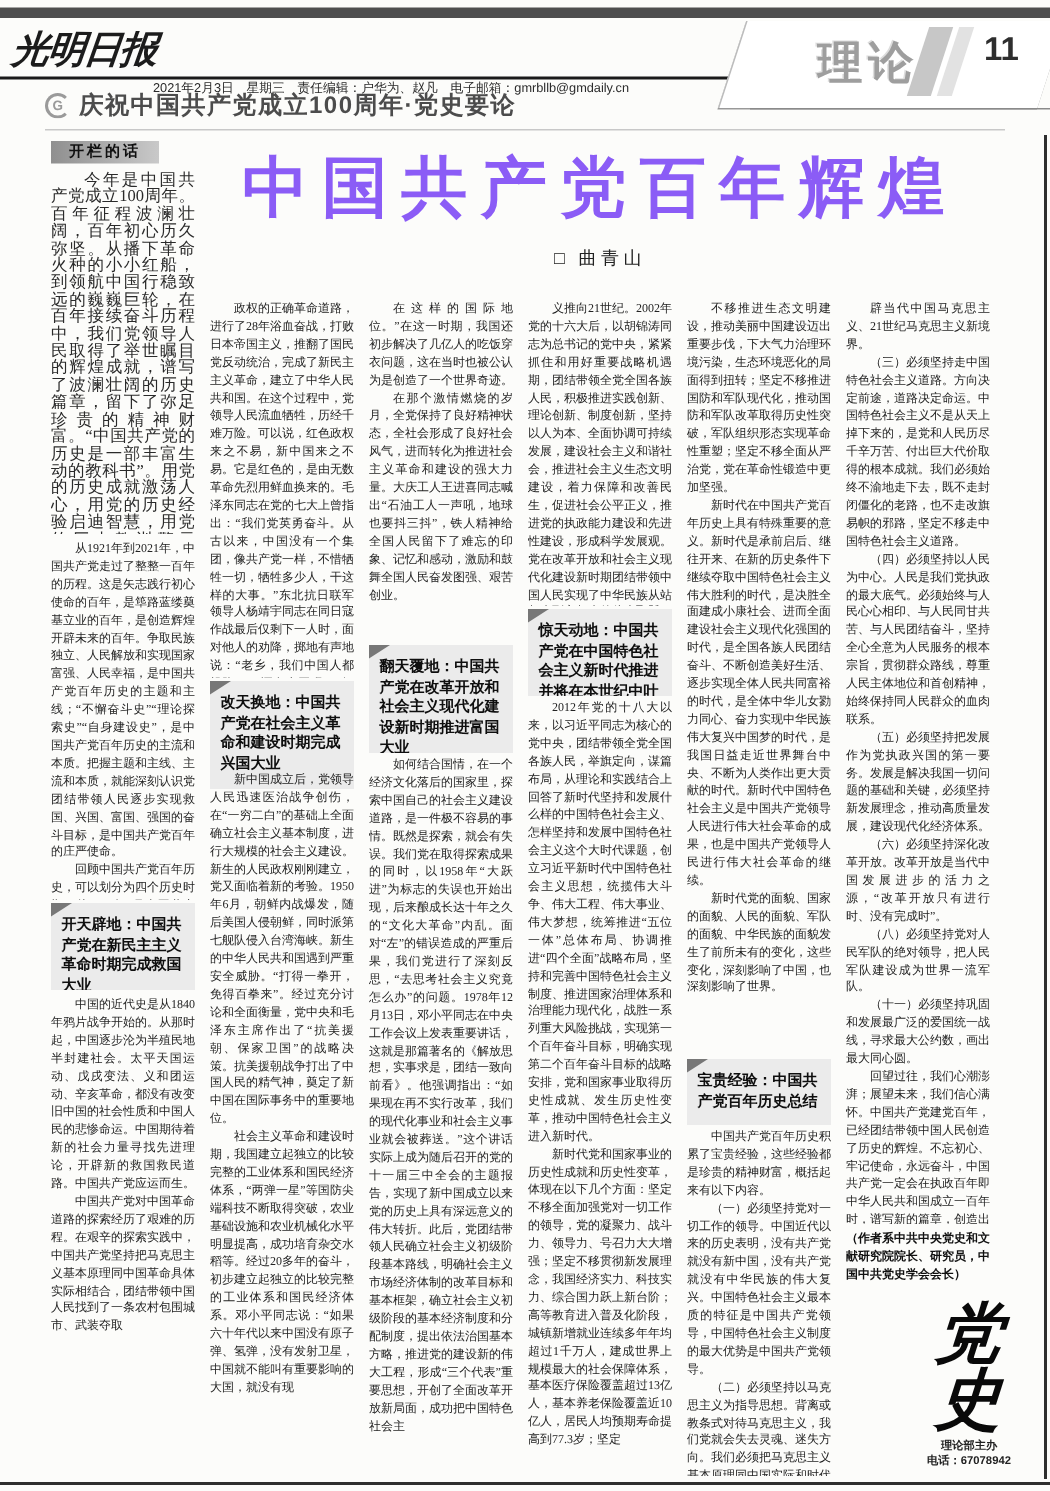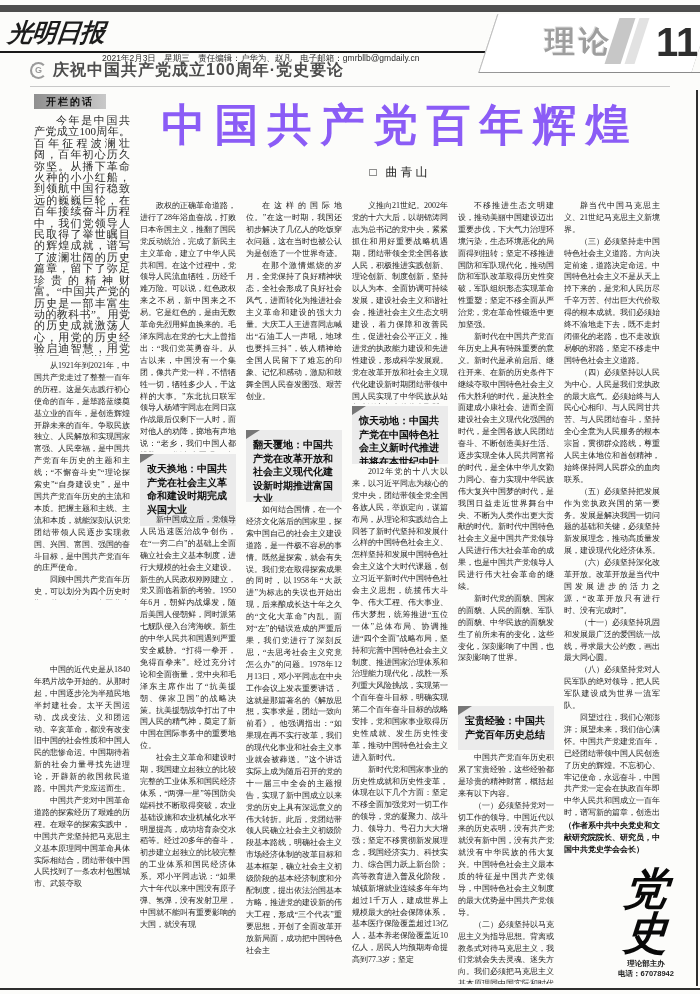--- a/index.html
+++ b/index.html
@@ -15,21 +15,21 @@
   #rule-left{left:0;top:51px;width:496px;height:2px;background:#1a1a1a;}
   #rule-right{left:500px;top:72px;width:200px;height:1px;background:#8a8a8a;}
   #banner{left:488px;top:14px;width:212px;height:58px;background:#ffffff;
         border-left:1px solid #bbb;transform:skewX(-18deg);box-shadow:0 1px 0 #999;}
   #banner-section{left:545px;top:22px;font-size:30px;font-weight:bold;color:#9e9e9e;
         letter-spacing:4px;font-family:"Liberation Sans","DejaVu Sans",sans-serif;
         text-shadow:1px 1px 0 #fff,-1px -1px 0 #ddd;}
   .banner-stripe{top:18px;height:46px;transform:skewX(-18deg);}
   #stripe1{left:612px;width:16px;background:#c7c7c7;}
   #stripe2{left:632px;width:10px;background:#e2e2e2;}
-  #page-number{left:656px;top:20px;font-size:40px;font-weight:bold;color:#2e2e2e;
+  #page-number{left:656px;top:20px;font-size:22px;font-weight:bold;color:#2e2e2e;
         font-family:"Liberation Sans","DejaVu Sans",sans-serif;}
   
   #kicker{left:30px;top:60px;height:20px;display:flex;align-items:center;}
   #kicker-icon{display:inline-block;width:13px;height:13px;border:2.5px solid #9a9a9a;
         border-radius:50%;border-right-color:transparent;color:#9a9a9a;font-weight:bold;
         font-size:9px;line-height:13px;text-align:center;margin-right:6px;
         font-family:"Liberation Sans","DejaVu Sans",sans-serif;}
   #kicker-text{font-size:16px;font-weight:bold;color:#4c4c4c;letter-spacing:1px;
         font-family:"Liberation Sans","DejaVu Sans",sans-serif;}
   #kicker-rule{left:30px;top:86px;width:640px;height:1px;background:#c8c8c8;}
@@ -100,20 +100,21 @@
       </div>
   </div>
 
   <div class="abs" id="article-title">中国共产党百年辉煌</div>
   <div class="abs" id="byline">□ 曲青山</div>
 
   <div class="abs col-text" style="left:34px;top:360px;height:240px">
       <p>从1921年到2021年，中国共产党走过了整整一百年的历程。这是矢志践行初心使命的百年，是筚路蓝缕奠基立业的百年，是创造辉煌开辟未来的百年。争取民族独立、人民解放和实现国家富强、人民幸福，是中国共产党百年历史的主题和主线；“不懈奋斗史”“理论探索史”“自身建设史”，是中国共产党百年历史的主流和本质。把握主题和主线、主流和本质，就能深刻认识党团结带领人民逐步实现救国、兴国、富国、强国的奋斗目标，是中国共产党百年的庄严使命。</p>
       <p>回顾中国共产党百年历史，可以划分为四个历史时期：从1921年7月中国共产党建立到1949年10月中华人民共和国成立，是新民主主义革命时期。</p>
     </div>
+  <div class="abs subhead" style="left:34px;top:602px;height:58px">开天辟地：中国共产党在新民主主义革命时期完成救国大业</div>
   <div class="abs col-text" style="left:34px;top:664px;height:320px">
       <p>中国的近代史是从1840年鸦片战争开始的。从那时起，中国逐步沦为半殖民地半封建社会。太平天国运动、戊戌变法、义和团运动、辛亥革命，都没有改变旧中国的社会性质和中国人民的悲惨命运。中国期待着新的社会力量寻找先进理论，开辟新的救国救民道路。中国共产党应运而生。</p>
       <p>中国共产党对中国革命道路的探索经历了艰难的历程。在艰辛的探索实践中，中国共产党坚持把马克思主义基本原理同中国革命具体实际相结合，团结带领中国人民找到了一条农村包围城市、武装夺取</p>
     </div>
 
   <div class="abs col-text" style="left:140px;top:200px;height:252px">
       <p>政权的正确革命道路，进行了28年浴血奋战，打败日本帝国主义，推翻了国民党反动统治，完成了新民主主义革命，建立了中华人民共和国。在这个过程中，党领导人民流血牺牲，历经千难万险。可以说，红色政权来之不易，新中国来之不易。它是红色的，是由无数革命先烈用鲜血换来的。毛泽东同志在党的七大上曾指出：“我们党英勇奋斗。从古以来，中国没有一个集团，像共产党一样，不惜牺牲一切，牺牲多少人，干这样的大事。”东北抗日联军领导人杨靖宇同志在同日寇作战最后仅剩下一人时，面对他人的劝降，掷地有声地说：“老乡，我们中国人都投降了，还有中国吗？”据不完全统计，从1921年至1949年，牺牲的全国有名可查的革命烈士达370多万人，平均每天牺牲370多人。他们真正用行动诠释了“为有牺牲多壮志，敢教日月换新天”的豪情与壮志。</p>
     </div>
   <div class="abs subhead" style="left:140px;top:454px;height:72px">改天换地：中国共产党在社会主义革命和建设时期完成兴国大业</div>
   <div class="abs col-text" style="left:140px;top:514px;height:470px">
@@ -150,22 +151,22 @@
       <p>（一）必须坚持党对一切工作的领导。中国近代以来的历史表明，没有共产党就没有新中国，没有共产党就没有中华民族的伟大复兴。中国特色社会主义最本质的特征是中国共产党领导，中国特色社会主义制度的最大优势是中国共产党领导。</p>
       <p>（二）必须坚持以马克思主义为指导思想。背离或教条式对待马克思主义，我们党就会失去灵魂、迷失方向。我们必须把马克思主义基本原理同中国实际和时代特征相结合，不断推进马克思主义中国化，用党的创新理论武装全党、教育人民，不断开</p>
     </div>
 
   <div class="abs col-text" style="left:564px;top:200px;height:616px">
       <p>辟当代中国马克思主义、21世纪马克思主义新境界。</p>
       <p>（三）必须坚持走中国特色社会主义道路。方向决定前途，道路决定命运。中国特色社会主义不是从天上掉下来的，是党和人民历尽千辛万苦、付出巨大代价取得的根本成就。我们必须始终不渝地走下去，既不走封闭僵化的老路，也不走改旗易帜的邪路，坚定不移走中国特色社会主义道路。</p>
       <p>（四）必须坚持以人民为中心。人民是我们党执政的最大底气。必须始终与人民心心相印、与人民同甘共苦、与人民团结奋斗，坚持全心全意为人民服务的根本宗旨，贯彻群众路线，尊重人民主体地位和首创精神，始终保持同人民群众的血肉联系。</p>
       <p>（五）必须坚持把发展作为党执政兴国的第一要务。发展是解决我国一切问题的基础和关键，必须坚持新发展理念，推动高质量发展，建设现代化经济体系。</p>
       <p>（六）必须坚持深化改革开放。改革开放是当代中国发展进步的活力之源，“改革开放只有进行时、没有完成时”。</p>
+      <p>（八）必须坚持党对人民军队的绝对领导，把人民军队建设成为世界一流军队。</p>
       <p>（十一）必须坚持巩固和发展最广泛的爱国统一战线，寻求最大公约数，画出最大同心圆。</p>
-      <p>（八）必须坚持党对人民军队的绝对领导，把人民军队建设成为世界一流军队。</p>
       <p>回望过往，我们心潮澎湃；展望未来，我们信心满怀。中国共产党建党百年，已经团结带领中国人民创造了历史的辉煌。不忘初心、牢记使命，永远奋斗，中国共产党一定会在执政百年即中华人民共和国成立一百年时，谱写新的篇章，创造出新的更大辉煌。“看历史，就会看到前途。”学习重温中国共产党百年历史，我们应该坚定中国共产党历史自信，同时坚定中国人民和中华民族未来自信。</p>
     </div>
   <div class="abs" id="author-note">（作者系中共中央党史和文献研究院院长、研究员，中国中共党史学会会长）</div>
 
   <div class="abs" id="footer-logo">
     <div class="calli">党</div>
     <div class="calli">史</div>
     <div id="footer-org">理论部主办</div>
     <div id="footer-phone">电话：67078942</div>
   </div>

